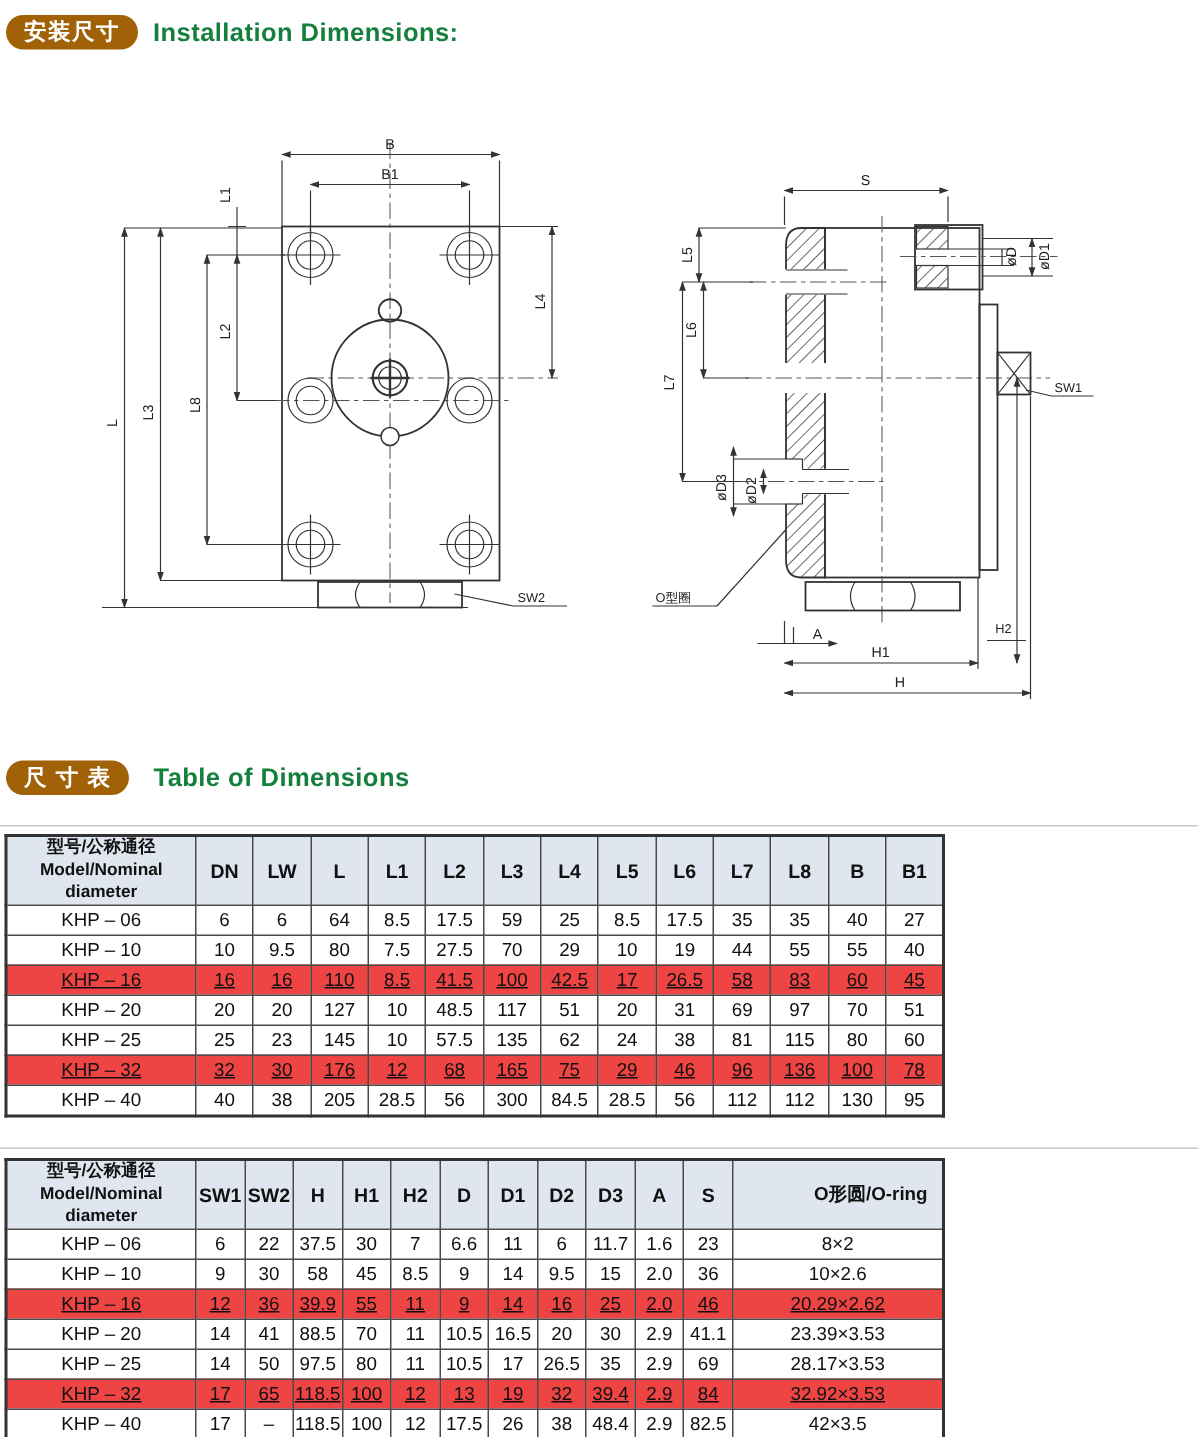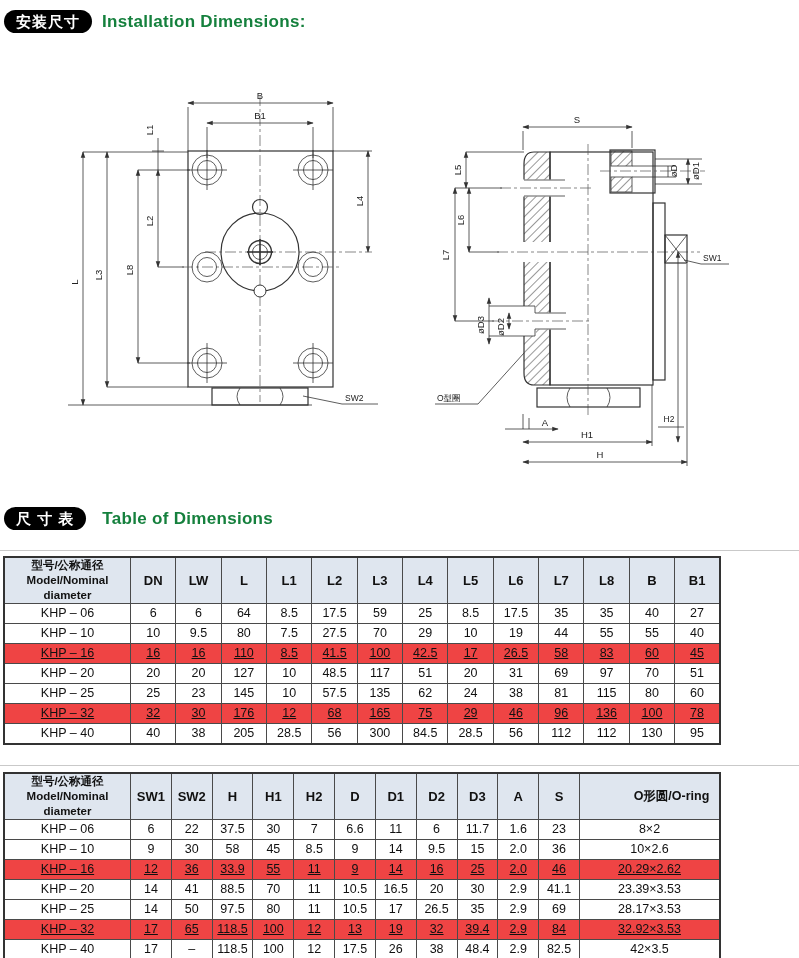--- a/index.html
+++ b/index.html
@@ -1,30 +1,30 @@
 <!DOCTYPE html>
 <html><head>
 <meta charset="utf-8">
 <style>
   html,body{margin:0;padding:0;background:#fff;}
   .page{position:relative;width:799px;height:958px;background:#fff;overflow:hidden;
         font-family:"Liberation Sans",sans-serif;color:#222;}
   .sec-header{position:absolute;left:4px;display:flex;align-items:center;gap:10px;}
-  .badge{display:inline-block;background:#000000;color:#fff;font-weight:bold;font-size:15px;
+  .badge{display:inline-block;background:#a16207;color:#fff;font-weight:bold;font-size:15px;
          padding:4px 12px;border-radius:14px;letter-spacing:1px;line-height:1;}
   .sec-title{font-size:17px;font-weight:bold;color:#15803d;letter-spacing:.3px;}
   .hairline{position:absolute;left:0;width:799px;height:1px;background:#c9c9c9;}
   .drawing{position:absolute;left:0;top:70px;}
   svg text{font-family:"Liberation Sans",sans-serif;font-size:9.5px;fill:#222;}
   svg .small{font-size:8.5px;}
   .outl{fill:none;stroke:#333;stroke-width:1.2;}
   .thin{fill:none;stroke:#333;stroke-width:.8;}
   .dim{fill:none;stroke:#333;stroke-width:.8;}
   .cl{fill:none;stroke:#555;stroke-width:.7;stroke-dasharray:11 3 3 3;}
-  table{border-collapse:collapse;table-layout:fixed;position:absolute;left:3px;width:718px;
+  table{border-collapse:collapse;table-layout:fixed;position:absolute;left:3px;width:627px;
         font-size:12.5px;border:2px solid #333;}
   #t1{top:556px;} #t2{top:772px;}
   th,td{border:1px solid #4a4a4a;text-align:center;vertical-align:middle;padding:0;color:#111;}
   td{height:19px;font-weight:normal;}
   thead th{background:#dfe6ef;height:36px;font-weight:bold;font-size:13px;}
   thead th:first-child{width:125px;font-size:11.5px;line-height:1.3;white-space:pre-line;}
   #t2 thead th:last-child{width:95px;font-size:12.5px;padding-left:44px;}
   tr.shaded td{background:#ef4444;text-decoration:underline;}
 </style>
 </head>
@@ -412,21 +412,21 @@
           <td>9.5</td>
           <td>15</td>
           <td>2.0</td>
           <td>36</td>
           <td>10×2.6</td>
         </tr>
         <tr class="shaded">
           <td>KHP – 16</td>
           <td>12</td>
           <td>36</td>
-          <td>33.9</td>
+          <td>39.9</td>
           <td>55</td>
           <td>11</td>
           <td>9</td>
           <td>14</td>
           <td>16</td>
           <td>25</td>
           <td>2.0</td>
           <td>46</td>
           <td>20.29×2.62</td>
         </tr>

